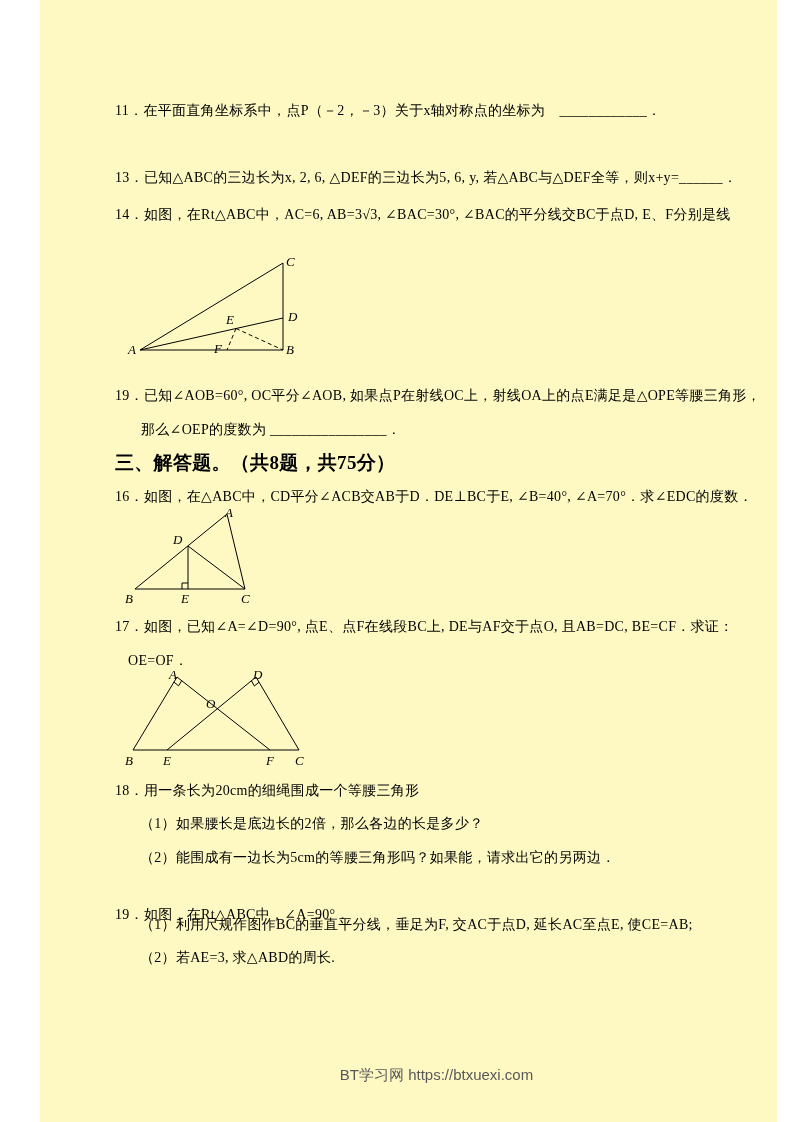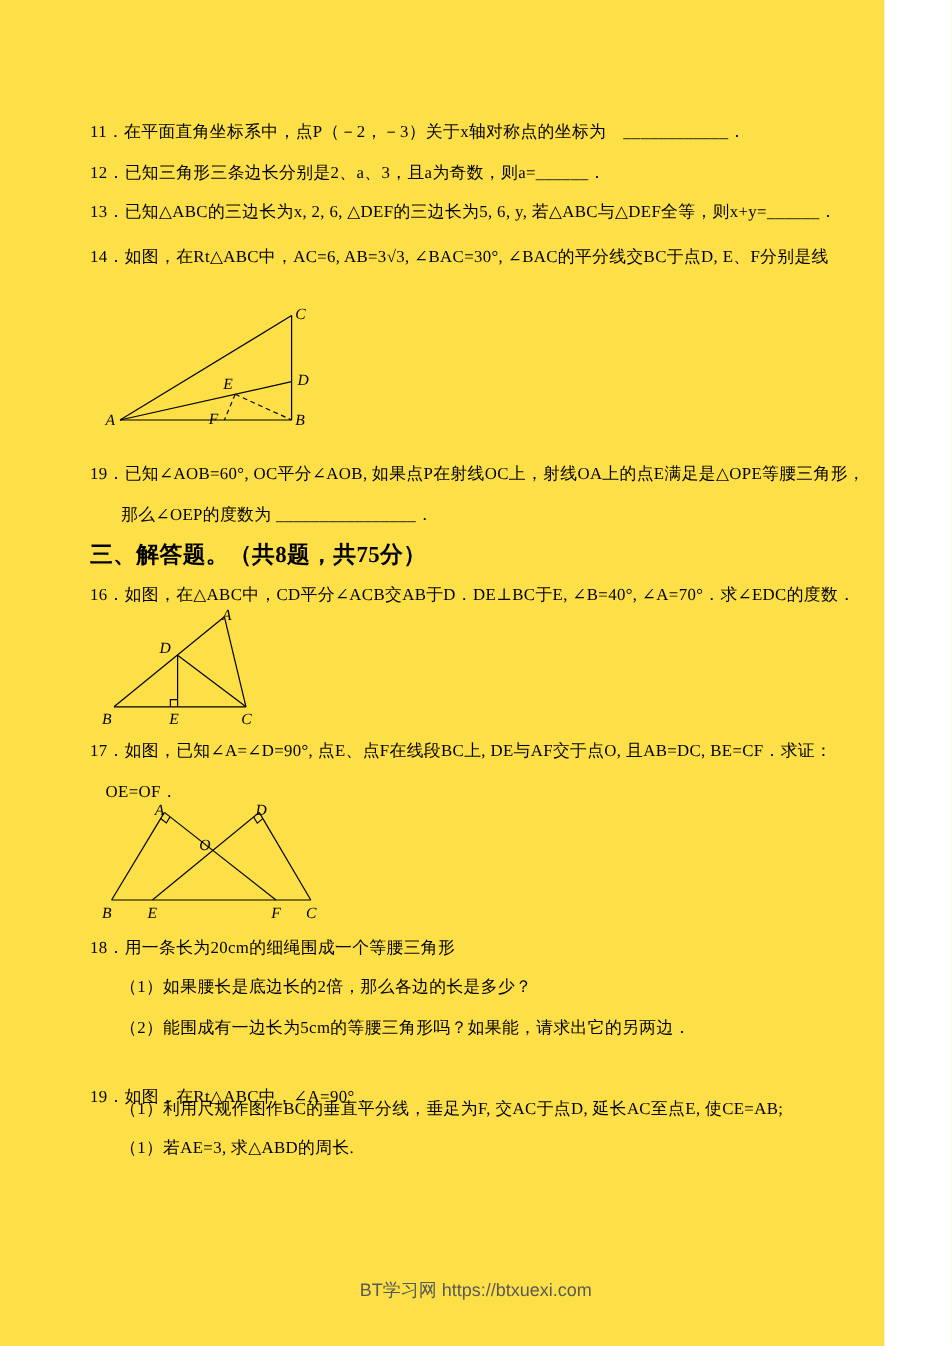--- a/index.html
+++ b/index.html
@@ -2,21 +2,21 @@
 <html><head>
 <meta charset="utf-8">
 <style>
   * { margin:0; padding:0; box-sizing:border-box; }
   html,body { background:#ffffff; }
   body {
     width:793px; height:1122px;
     font-family:"Liberation Serif","DejaVu Serif",serif;
     color:#000;
   }
-  .page { position:relative; width:737px; height:1122px; background:#fde047; overflow:hidden; }
+  .page { position:relative; width:737px; height:1122px; background:#fef9c3; overflow:hidden;margin-left:40px; }
   .line {
     position:absolute;
     font-size:14px; line-height:21px;
     white-space:nowrap; letter-spacing:0.3px;
   }
   .bold { font-weight:bold; font-size:19px; }
   .fig { position:absolute; }
   .fig svg { position:absolute; left:0; top:0; }
   .plabel {
     position:absolute; font-style:italic;
@@ -29,21 +29,20 @@
     font-family:Liberation Sans, sans-serif;
   }
   line, path, polyline { stroke:#000; stroke-width:1; fill:none; }
 </style>
 </head>
 <body>
 
 <div class="page">
 
   <div class="line" style="left:75px; top:100px">11．在平面直角坐标系中，点P（－2，－3）关于x轴对称点的坐标为　____________．</div>
-  <div class="line" style="left:75px; top:134px">12．已知三角形三条边长分别是2、a、3，且a为奇数，则a=______．</div>
   <div class="line" style="left:75px; top:167px">13．已知△ABC的三边长为x, 2, 6, △DEF的三边长为5, 6, y, 若△ABC与△DEF全等，则x+y=______．</div>
   <div class="line" style="left:75px; top:204px">14．如图，在Rt△ABC中，AC=6, AB=3√3, ∠BAC=30°, ∠BAC的平分线交BC于点D, E、F分别是线</div>
 
   <div class="fig" style="left:88px; top:255px; width:200px; height:112px">
     <svg width="200" height="112" viewBox="0 0 200 112">
       <line x1="12" y1="95" x2="155" y2="8"></line>
       <line x1="12" y1="95" x2="155" y2="95"></line>
       <line x1="155" y1="8" x2="155" y2="95"></line>
       <line x1="12" y1="95" x2="155" y2="63"></line>
       <line x1="108" y1="73.5" x2="99" y2="95" stroke-dasharray="4 3"></line>
@@ -101,17 +100,17 @@
     <span class="plabel" style="left:141px; top:86px">F</span>
     <span class="plabel" style="left:170px; top:86px">C</span>
   </div>
 
   <div class="line" style="left:75px; top:780px">18．用一条长为20cm的细绳围成一个等腰三角形</div>
   <div class="line" style="left:100px; top:813px">（1）如果腰长是底边长的2倍，那么各边的长是多少？</div>
   <div class="line" style="left:100px; top:847px">（2）能围成有一边长为5cm的等腰三角形吗？如果能，请求出它的另两边．</div>
 
   <div class="line" style="left:75px; top:904px">19．如图，在Rt△ABC中，∠A=90°．</div>
   <div class="line" style="left:100px; top:914px">（1）利用尺规作图作BC的垂直平分线，垂足为F, 交AC于点D, 延长AC至点E, 使CE=AB;</div>
-  <div class="line" style="left:100px; top:947px">（1）若AE=3, 求△ABD的周长.</div>
+  <div class="line" style="left:100px; top:947px">（2）若AE=3, 求△ABD的周长.</div>
 
   <div class="footer">BT学习网 https://btxuexi.com</div>
 
 </div>
 
 </body></html>

